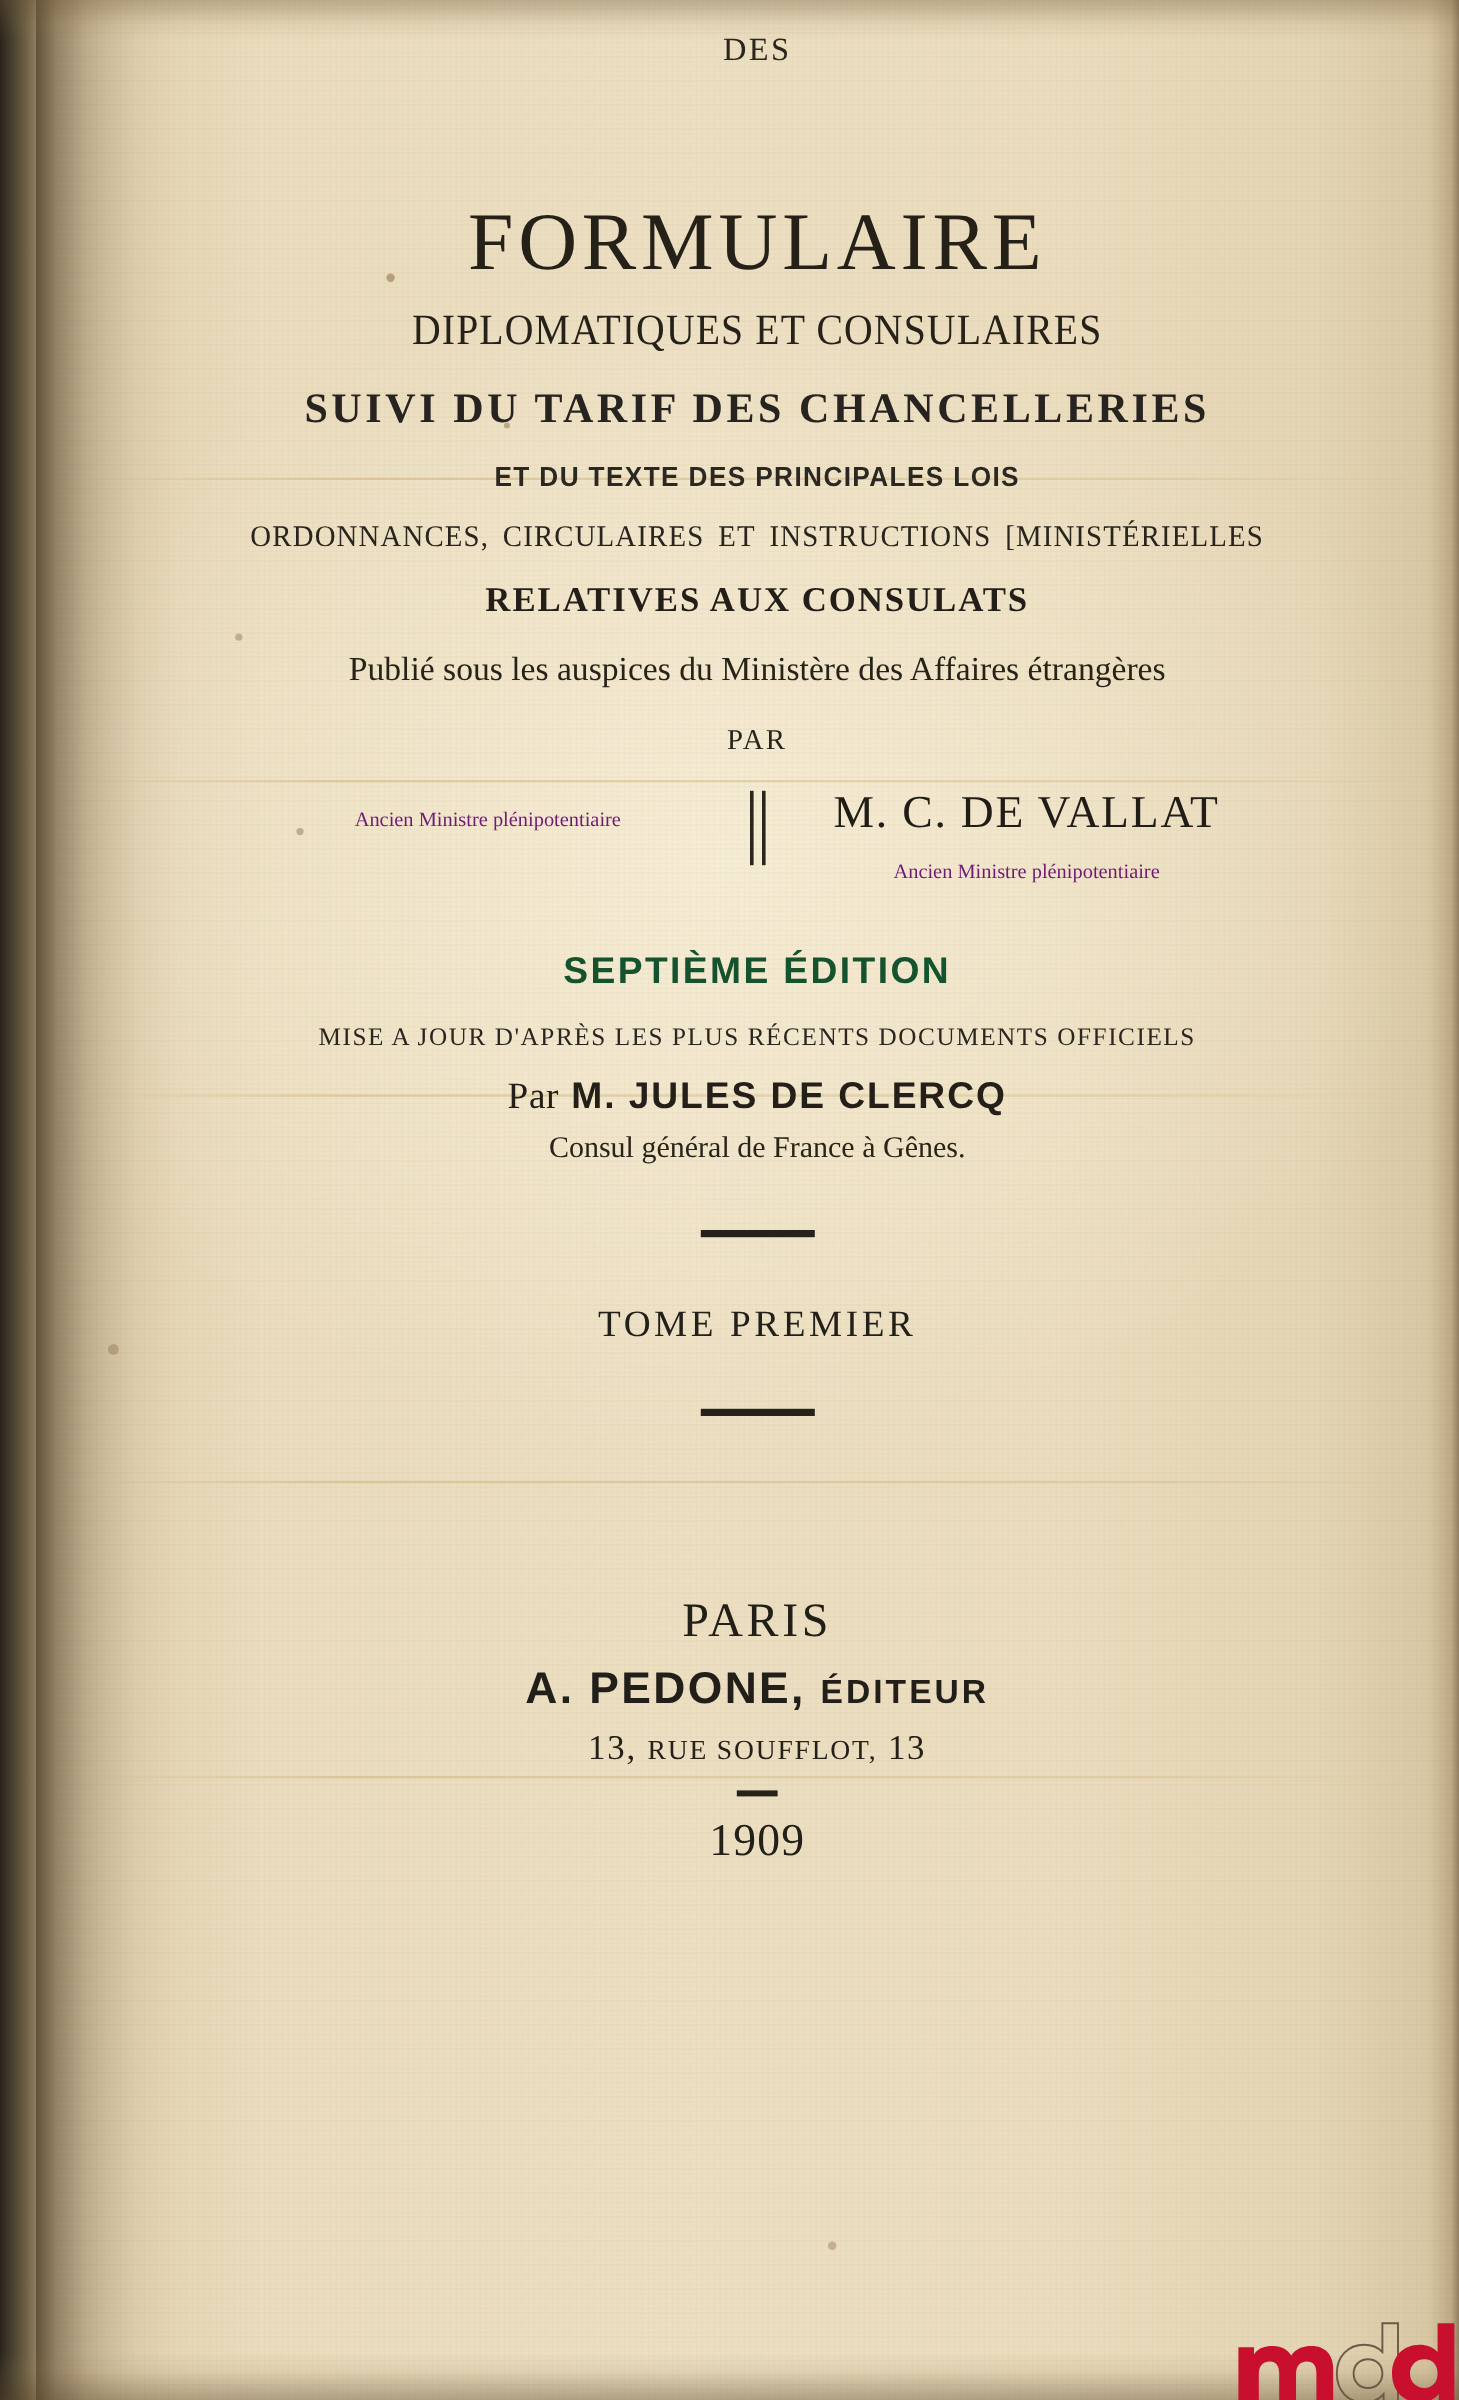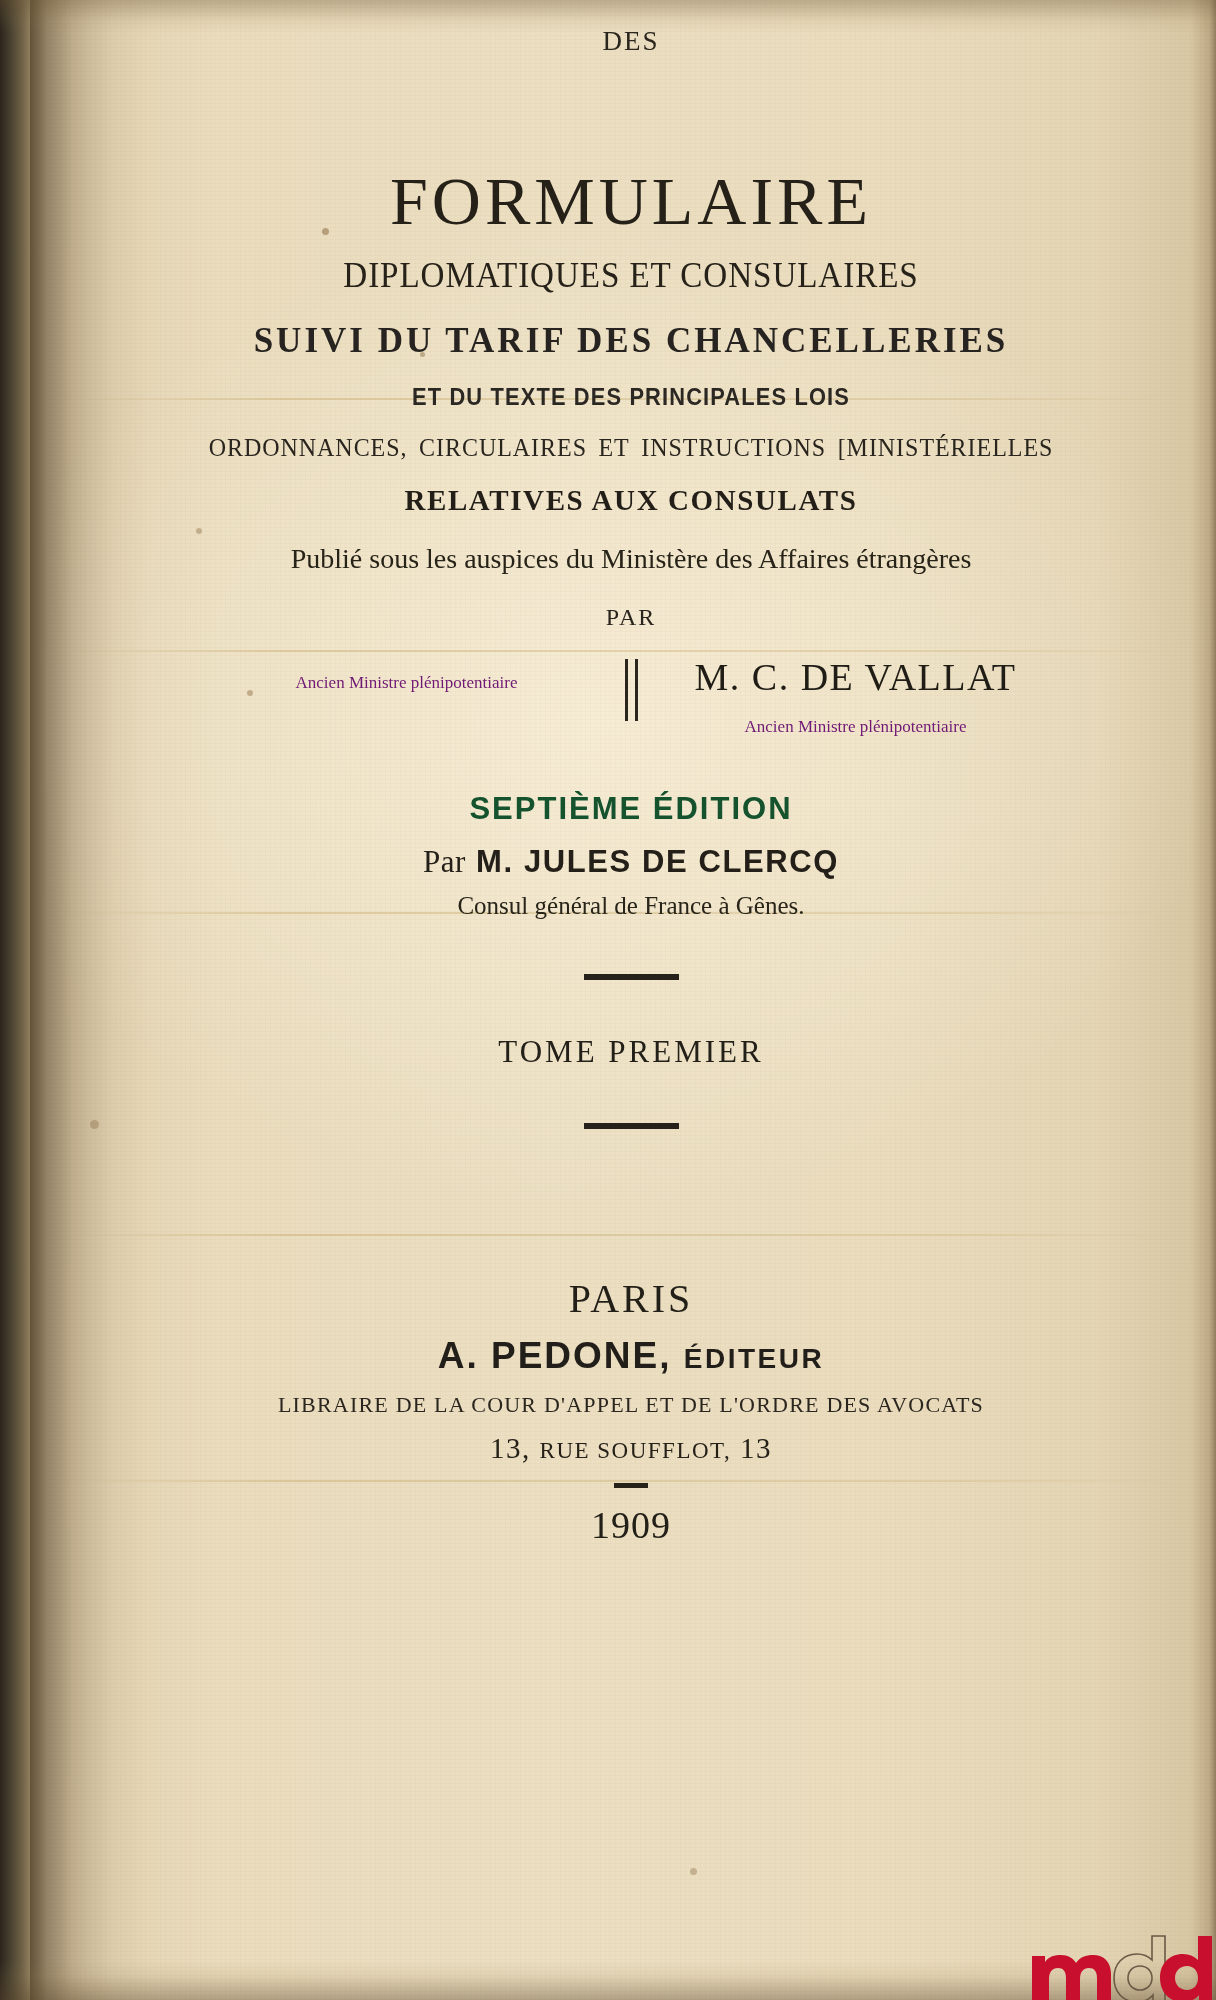--- a/index.html
+++ b/index.html
@@ -344,36 +344,36 @@
         <i></i>
           <i></i>
       </div>
       <div class="author-col">
         <div class="author-name">M. C. DE VALLAT</div>
         <div class="author-role">Ancien Ministre plénipotentiaire</div>
       </div>
     </div>
 
     <p class="ln t-septieme">SEPTIÈME ÉDITION</p>
+    <p class="ln t-mise">MISE A JOUR D'APRÈS LES PLUS RÉCENTS DOCUMENTS OFFICIELS</p>
     <p class="ln t-jules">
       <span class="pre">Par</span>
       <span>M. JULES DE CLERCQ</span>
     </p>
     <p class="ln t-consul">Consul général de France à Gênes.</p>
 
     <div class="rule-short"></div>
     <p class="ln t-tome">TOME PREMIER</p>
     <div class="rule-short"></div>
 
     <p class="ln t-paris">PARIS</p>
     <p class="ln t-pedone">
       <span>A. PEDONE,</span>
       <span class="small">ÉDITEUR</span>
     </p>
-    <p class="ln t-libraire">LIBRAIRE DE LA COUR D'APPEL ET DE L'ORDRE DES AVOCATS</p>
     <p class="ln t-adresse">
       <span>13,</span>
       <span class="sc">RUE SOUFFLOT,</span>
       <span>13</span>
     </p>
     <div class="dash"></div>
     <p class="ln t-annee">1909</p>
 
   </div>
 

